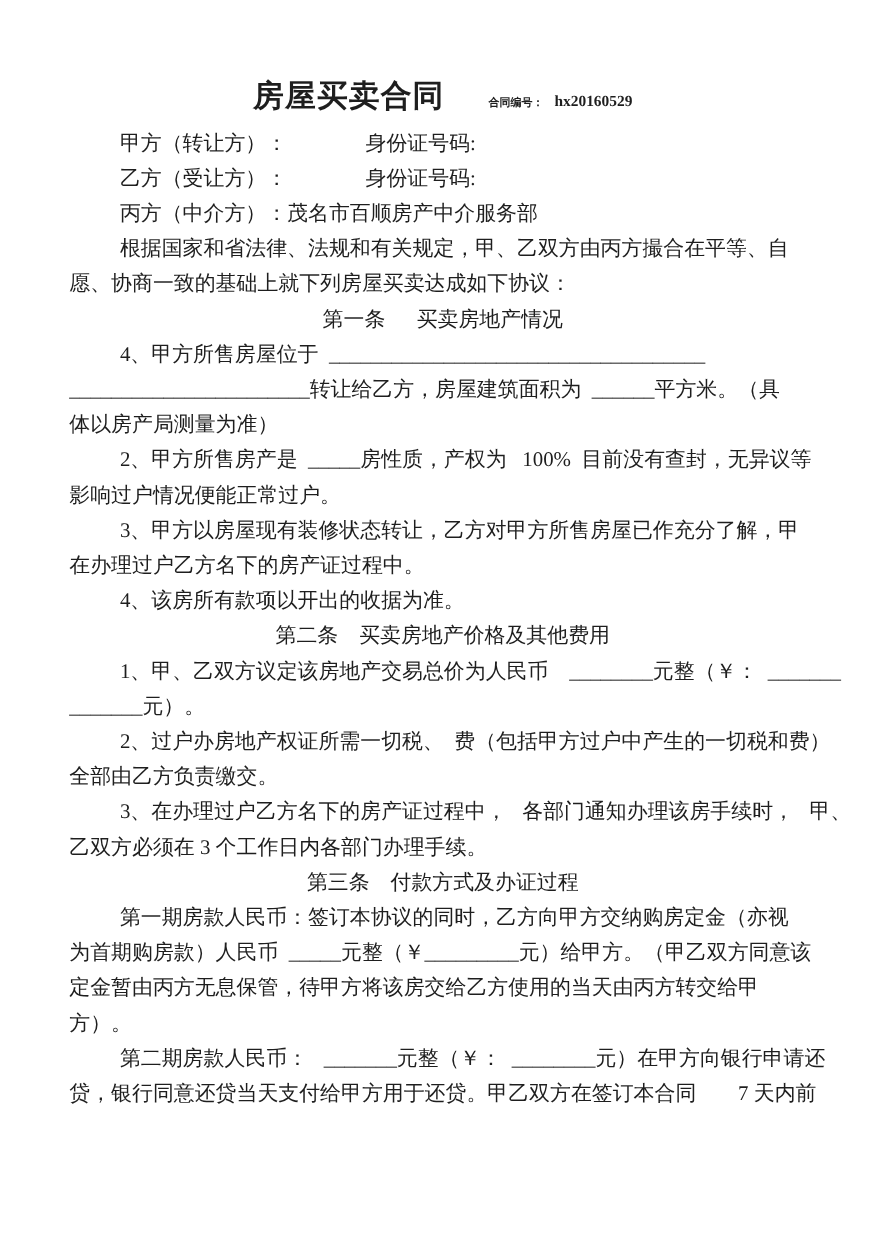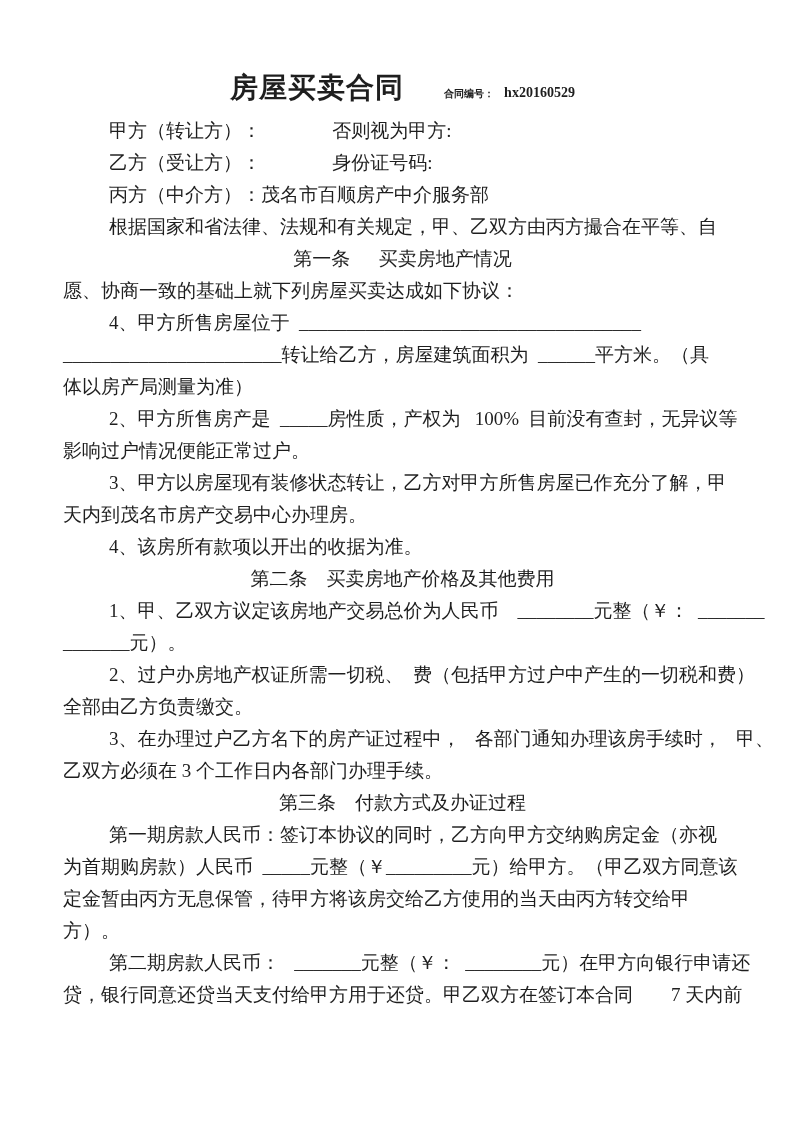--- a/index.html
+++ b/index.html
@@ -52,34 +52,34 @@
 <body>
 
 <div class="page">
 
   <div class="title-row">
     <span class="doc-title">房屋买卖合同</span>
     <span class="contract-label">合同编号：</span>
     <span class="contract-number">hx20160529</span>
   </div>
 
-  <div class="ln i">甲方（转让方）：               否则视为甲方:</div>
+  <div class="ln i">甲方（转让方）：               身份证号码:</div>
   <div class="ln i">乙方（受让方）：               身份证号码:</div>
   <div class="ln i">丙方（中介方）：茂名市百顺房产中介服务部</div>
   <div class="ln i">根据国家和省法律、法规和有关规定，甲、乙双方由丙方撮合在平等、自</div>
+  <div class="ln f">愿、协商一致的基础上就下列房屋买卖达成如下协议：</div>
+
   <div class="ln c">第一条      买卖房地产情况</div>
-
-  <div class="ln f">愿、协商一致的基础上就下列房屋买卖达成如下协议：</div>
   <div class="ln i">4、甲方所售房屋位于  ____________________________________</div>
   <div class="ln f">_______________________转让给乙方，房屋建筑面积为  ______平方米。（具</div>
   <div class="ln f">体以房产局测量为准）</div>
   <div class="ln i">2、甲方所售房产是  _____房性质，产权为   100%  目前没有查封，无异议等</div>
   <div class="ln f">影响过户情况便能正常过户。</div>
   <div class="ln i">3、甲方以房屋现有装修状态转让，乙方对甲方所售房屋已作充分了解，甲</div>
-  <div class="ln f">天内到茂名市房产交易中心办理房。</div>
+  <div class="ln f">在办理过户乙方名下的房产证过程中。</div>
   <div class="ln i">4、该房所有款项以开出的收据为准。</div>
 
   <div class="ln c">第二条    买卖房地产价格及其他费用</div>
   <div class="ln i">1、甲、乙双方议定该房地产交易总价为人民币    ________元整（￥：  _______</div>
   <div class="ln f">_______元）。</div>
   <div class="ln i">2、过户办房地产权证所需一切税、  费（包括甲方过户中产生的一切税和费）</div>
   <div class="ln f">全部由乙方负责缴交。</div>
   <div class="ln i">3、在办理过户乙方名下的房产证过程中，   各部门通知办理该房手续时，   甲、</div>
   <div class="ln f">乙双方必须在 3 个工作日内各部门办理手续。</div>
 

